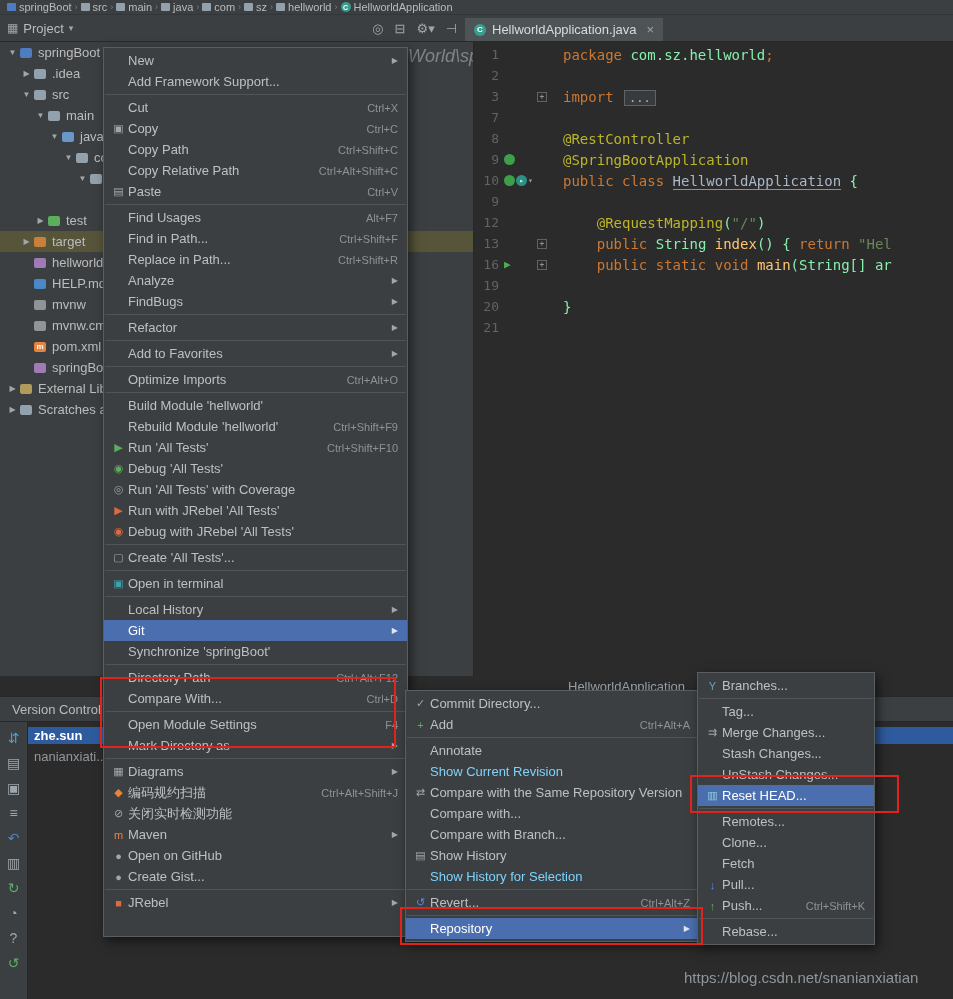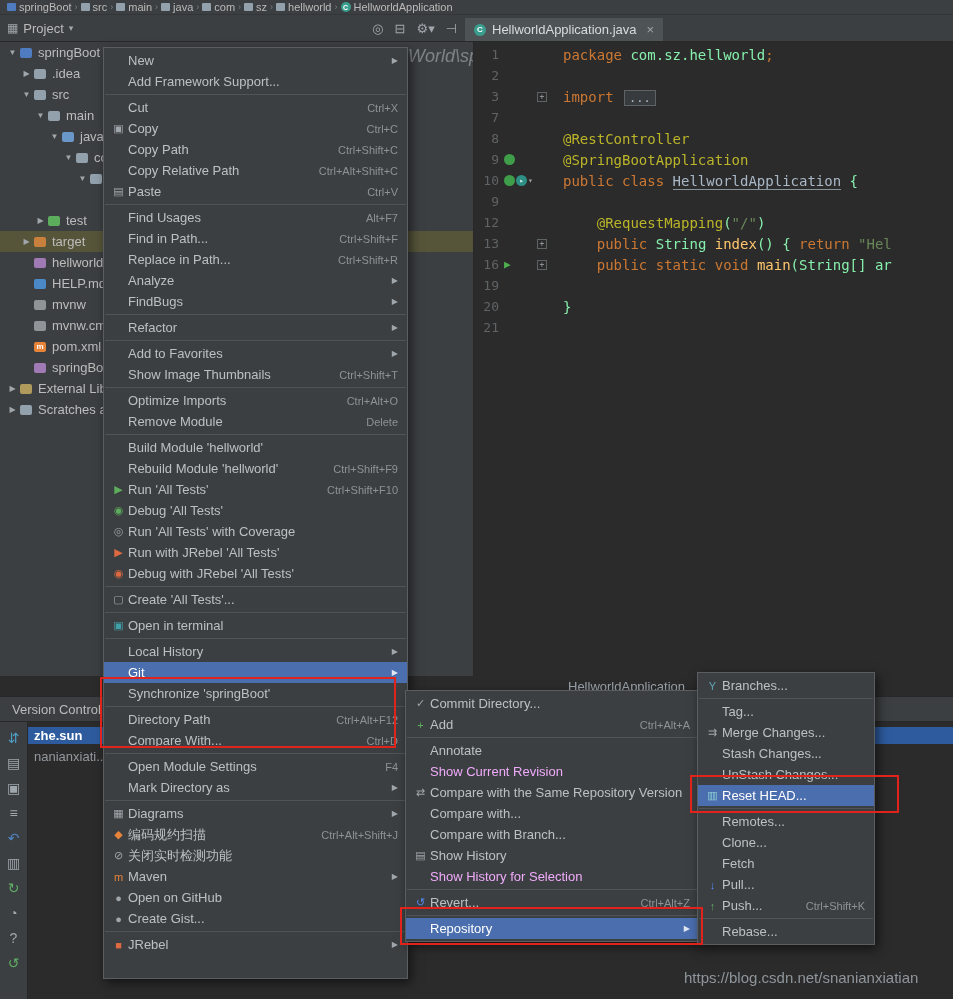--- a/index.html
+++ b/index.html
@@ -91,21 +91,21 @@
   #menu-context{left:103px;top:47px;width:305px;max-height:952px;}
   #menu-git{left:405px;top:690px;width:295px;}
   #menu-repo{left:697px;top:672px;width:178px;}
   .mi{height:21px;display:flex;align-items:center;padding:0 9px 0 5px;color:#bcc0c3;}
   .mic{width:19px;flex:none;font-size:11px;text-align:center;}
   .mlabel{white-space:nowrap;}
   .msc{margin-left:auto;color:#8d9296;font-size:11px;padding-left:18px;white-space:nowrap;}
   .marr{margin-left:auto;color:#9fa6ac;font-size:8px;}
   .mi.sel{background:#4b6eaf;color:#ffffff;}
   .mi.sel .msc,.mi.sel .marr{color:#dfe6f2;}
-  .mi.dis{color:#f0abfc;text-align:right;}
+  .mi.dis{color:#7dd3fc;text-align:right;}
   .msep{height:1px;background:#515456;margin:2px 1px;}
 
   
   .redbox{position:absolute;border:2px solid #e0241b;z-index:30;pointer-events:none;}
 
   #watermark{position:absolute;left:684px;top:969px;font-size:15px;color:#8f969b;z-index:5;}
 </style>
 </head>
 <body>
 
@@ -380,35 +380,25 @@
         <span class="mic"></span>
         <span class="mlabel">Refactor</span>
         <span class="marr">▶</span>
       </div>
       <div class="msep"></div>
       <div class="mi">
         <span class="mic"></span>
         <span class="mlabel">Add to Favorites</span>
         <span class="marr">▶</span>
       </div>
-      <div class="mi has-sc">
-        <span class="mic"></span>
-        <span class="mlabel">Show Image Thumbnails</span>
-        <span class="msc">Ctrl+Shift+T</span>
-      </div>
       <div class="msep"></div>
       <div class="mi has-sc">
         <span class="mic"></span>
         <span class="mlabel">Optimize Imports</span>
         <span class="msc">Ctrl+Alt+O</span>
-      </div>
-      <div class="mi has-sc">
-        <span class="mic"></span>
-        <span class="mlabel">Remove Module</span>
-        <span class="msc">Delete</span>
       </div>
       <div class="msep"></div>
       <div class="mi">
         <span class="mic"></span>
         <span class="mlabel">Build Module 'hellworld'</span>
       </div>
       <div class="mi has-sc">
         <span class="mic"></span>
         <span class="mlabel">Rebuild Module 'hellworld'</span>
         <span class="msc">Ctrl+Shift+F9</span>

